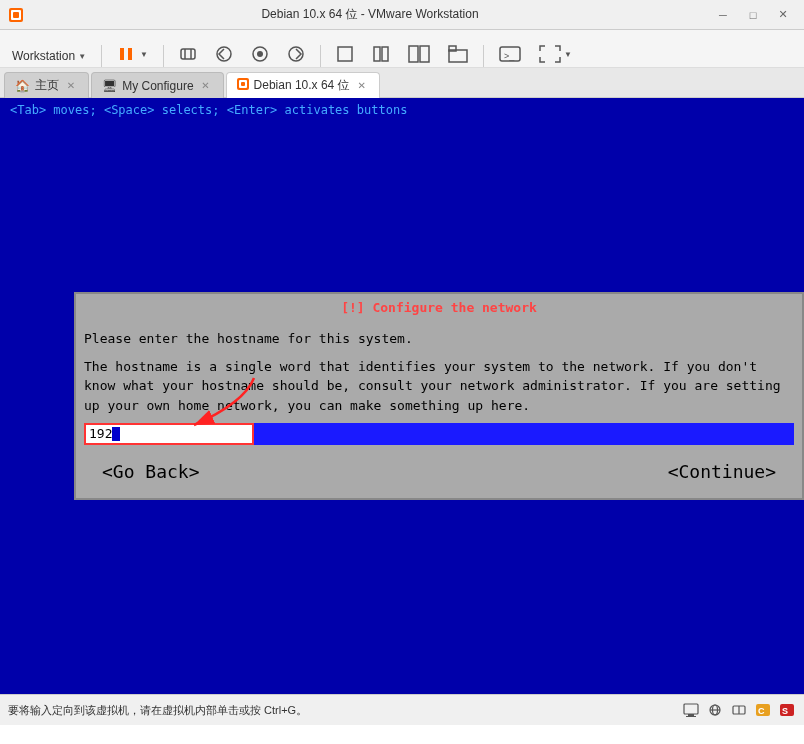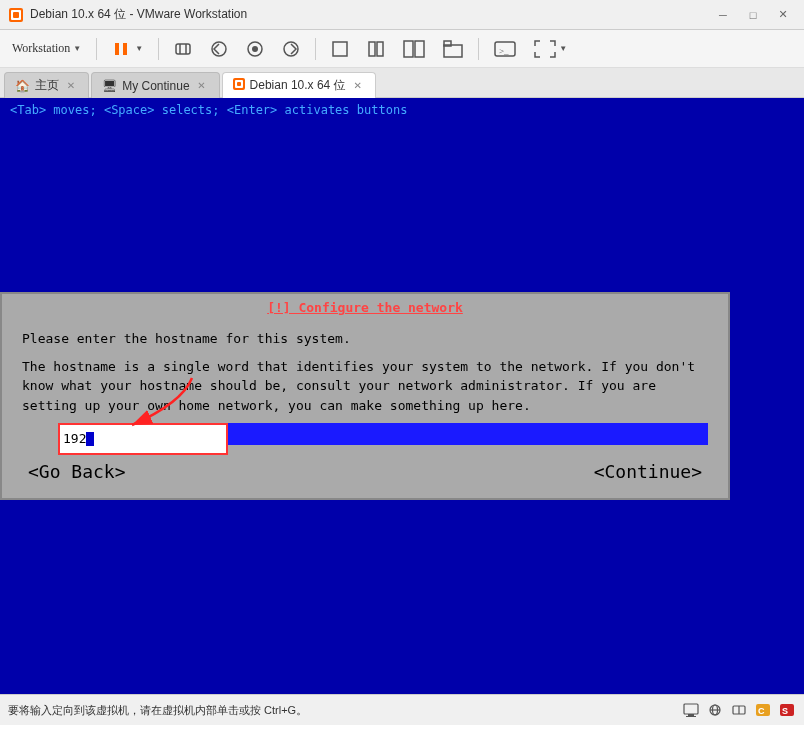--- a/index.html
+++ b/index.html
@@ -27,20 +27,21 @@
       height: 16px;
       margin-right: 6px;
       display: flex;
       align-items: center;
       justify-content: center;
     }
     #title-bar .title-text {
       flex: 1;
       font-size: 12px;
       color: #333;
+      text-align: center;
     }
     #title-bar .win-controls {
       display: flex;
       gap: 4px;
     }
     #title-bar .win-btn {
       width: 26px;
       height: 20px;
       border: none;
       background: transparent;
@@ -48,27 +49,26 @@
       font-size: 11px;
       color: #666;
       display: flex;
       align-items: center;
       justify-content: center;
     }
 
     
     #toolbar {
       display: flex;
-      align-items: center;
+      align-items: flex-end;
       height: 38px;
       background: #f5f5f5;
       border-bottom: 1px solid #ddd;
       padding: 0 6px;
       gap: 6px;
-      font-family: Liberation Serif, serif;
     }
     .tb-item {
       display: flex;
       align-items: center;
       gap: 3px;
       padding: 4px 6px;
       border-radius: 3px;
       cursor: pointer;
       font-size: 12px;
       color: #333;
@@ -127,64 +127,62 @@
     .tab-icon { font-size: 12px; }
 
     
     #main {
       width: 804px;
       height: calc(744px - 30px - 38px - 30px - 24px - 26px);
       background: #0000aa;
       position: relative;
       display: flex;
       align-items: center;
-      justify-content: flex-start;
+      justify-content: flex-end;
     }
 
     
     #dialog {
       width: 730px;
       background: #aaaaaa;
       border: 2px solid #888;
       position: relative;
     }
     #dialog-title {
       text-align: center;
       padding: 6px 0 4px 0;
       font-family: monospace;
       font-size: 13px;
       color: #ff4444;
       font-weight: bold;
-      text-decoration: underline;
     }
     #dialog-body {
-      padding: 10px 20px;
+      padding: 10px 8px;
       font-family: monospace;
       font-size: 13px;
       color: #000;
       line-height: 1.5;
     }
     #dialog-body p {
       margin-bottom: 8px;
     }
     .hostname-label {
       margin-top: 8px;
       margin-bottom: 4px;
     }
     .hostname-input-wrapper {
       width: 170px;
-      height: 32px;
+      height: 22px;
       background: #fff;
       border: 2px solid #ff3333;
       display: flex;
       align-items: center;
       padding: 0 3px;
       position: relative;
       z-index: 2;
-      margin-left: 36px;
     }
     .hostname-input-text {
       font-family: monospace;
       font-size: 13px;
       color: #000;
       background: transparent;
     }
     .hostname-cursor {
       display: inline-block;
       width: 8px;
@@ -367,21 +365,21 @@
 </div>
 
 <div id="tab-bar">
   <div class="tab">
     <span class="tab-icon">🏠</span>
     <span>主页</span>
     <span class="tab-close">✕</span>
   </div>
   <div class="tab">
     <span class="tab-icon">🖥</span>
-    <span>My Continue</span>
+    <span>My Configure</span>
     <span class="tab-close">✕</span>
   </div>
   <div class="tab active">
     <span class="tab-icon">
       <svg width="12" height="12" viewBox="0 0 12 12">
         <rect x="0" y="0" width="12" height="12" fill="#ff6600" rx="2"></rect>
         <rect x="2" y="2" width="8" height="8" fill="#fff" rx="1"></rect>
         <rect x="4" y="4" width="4" height="4" fill="#ff6600" rx="1"></rect>
       </svg>
     </span>

